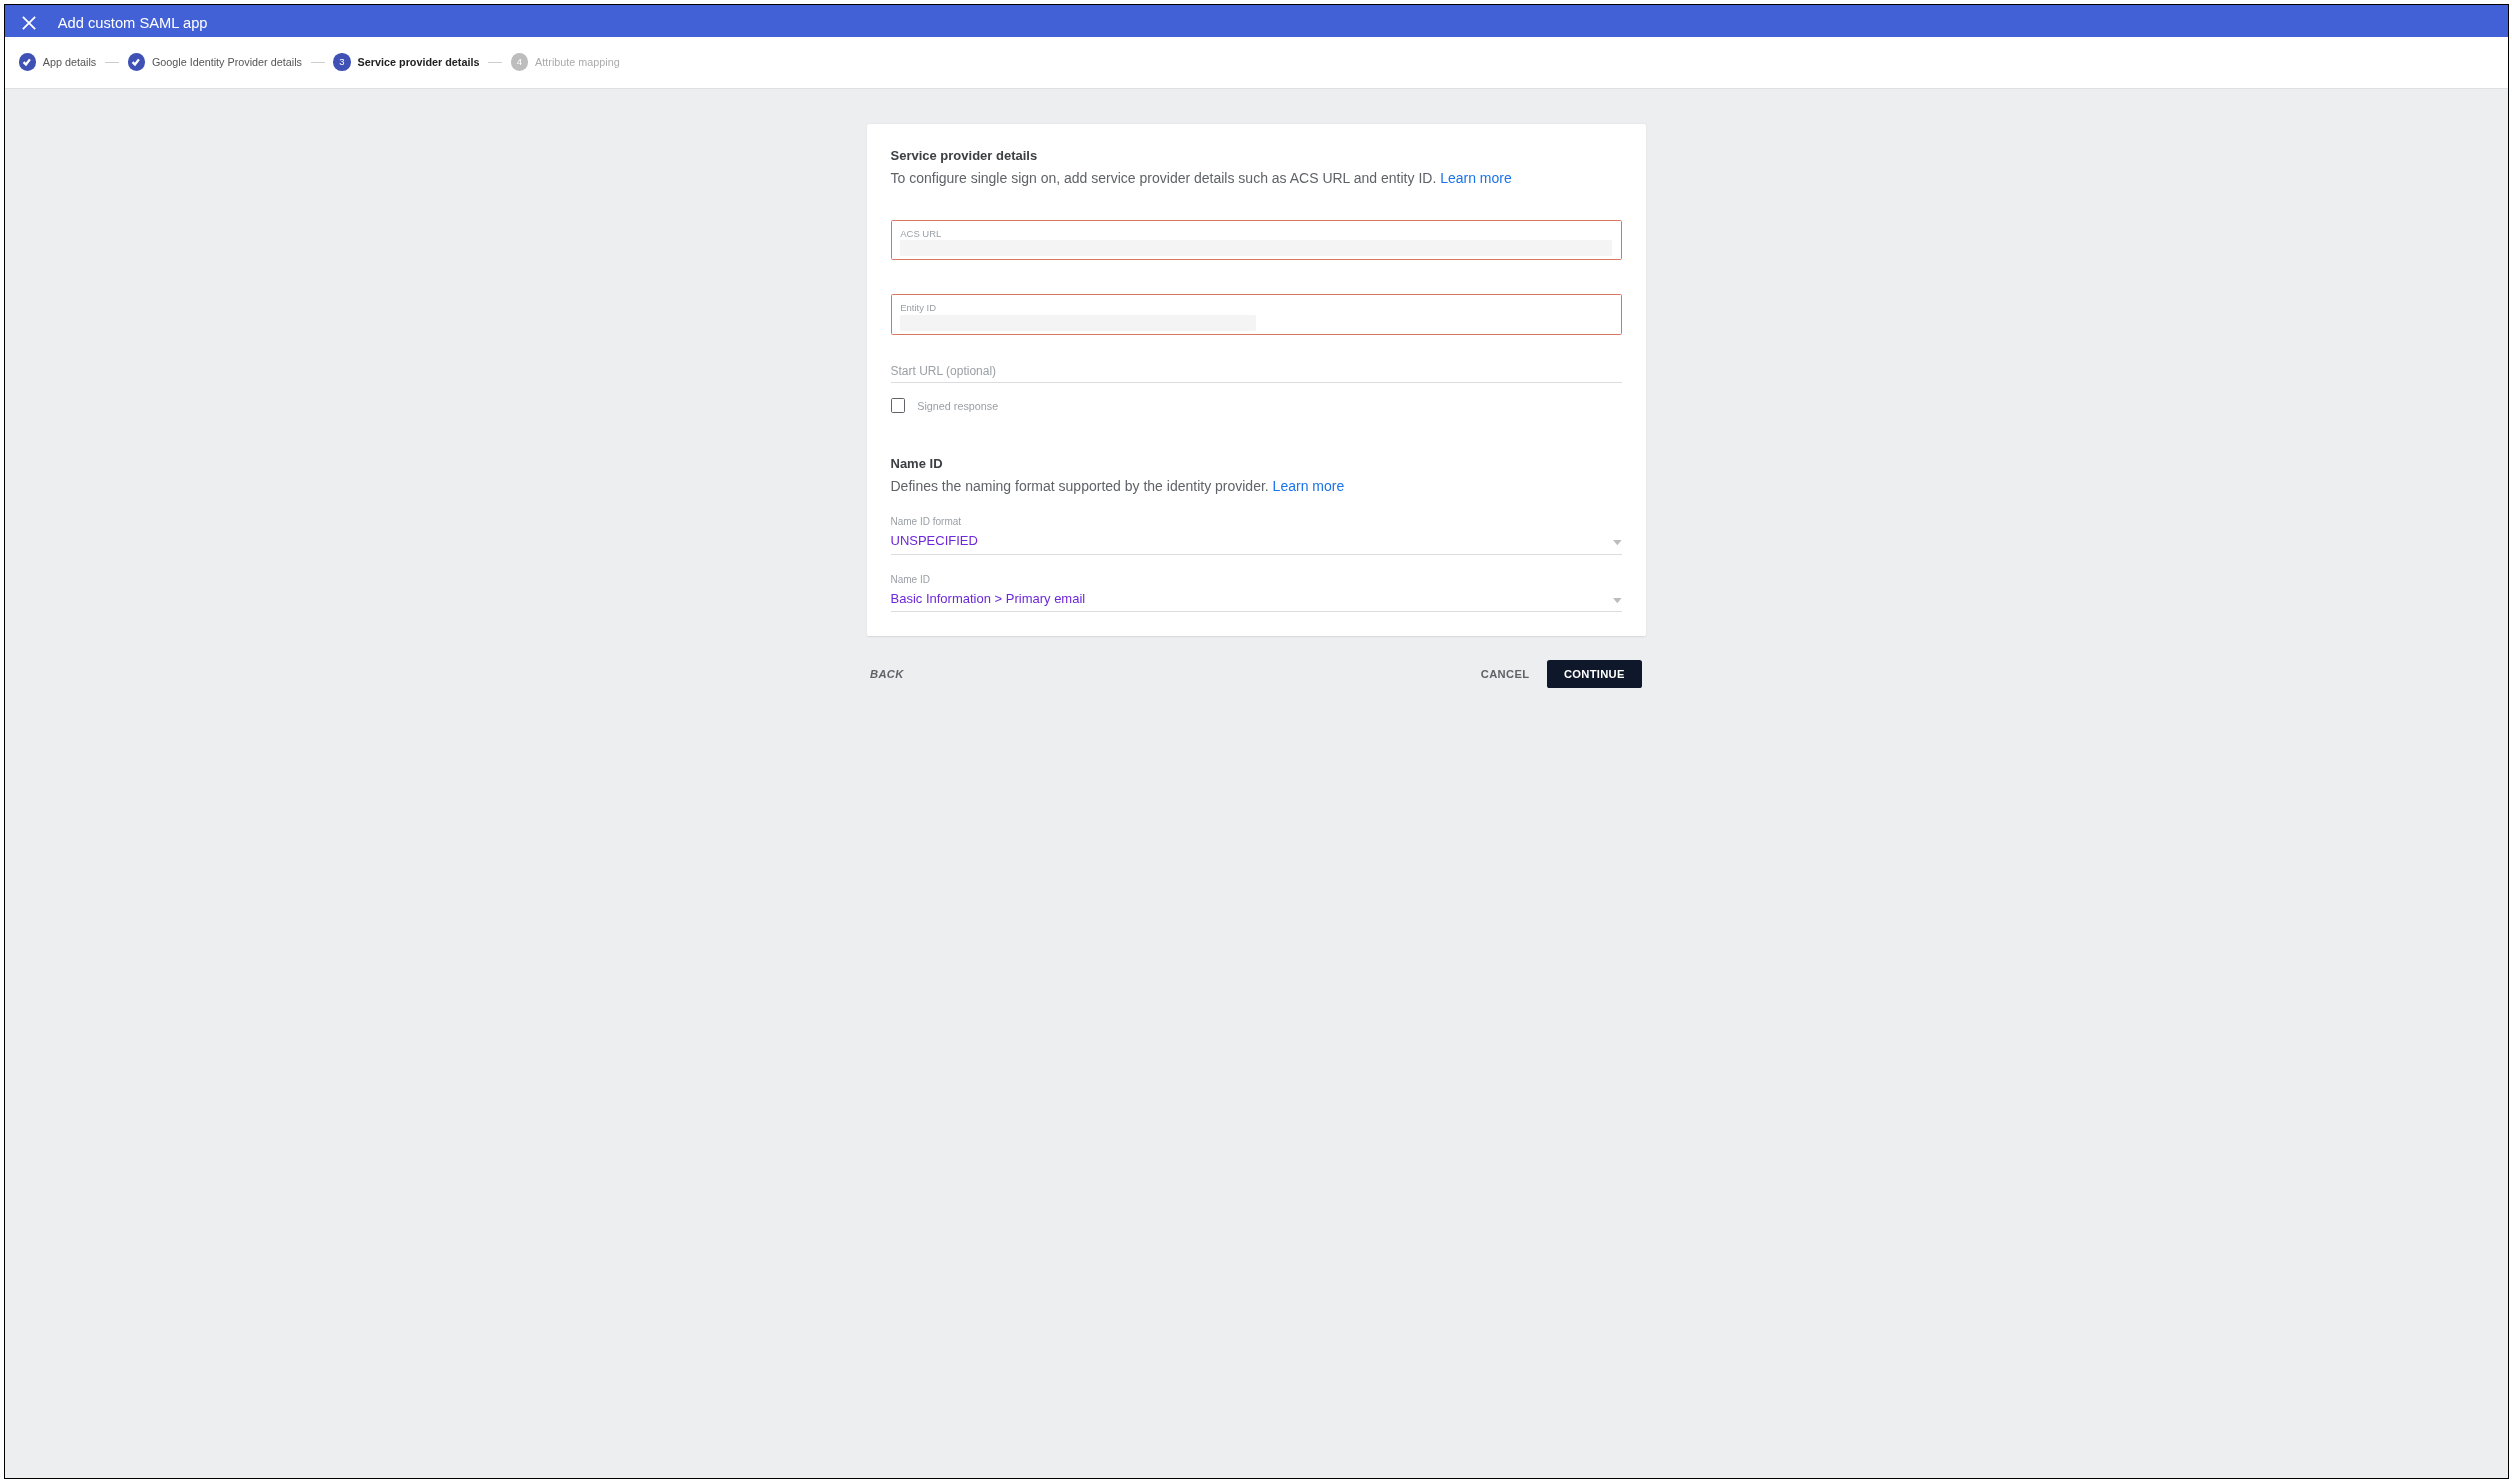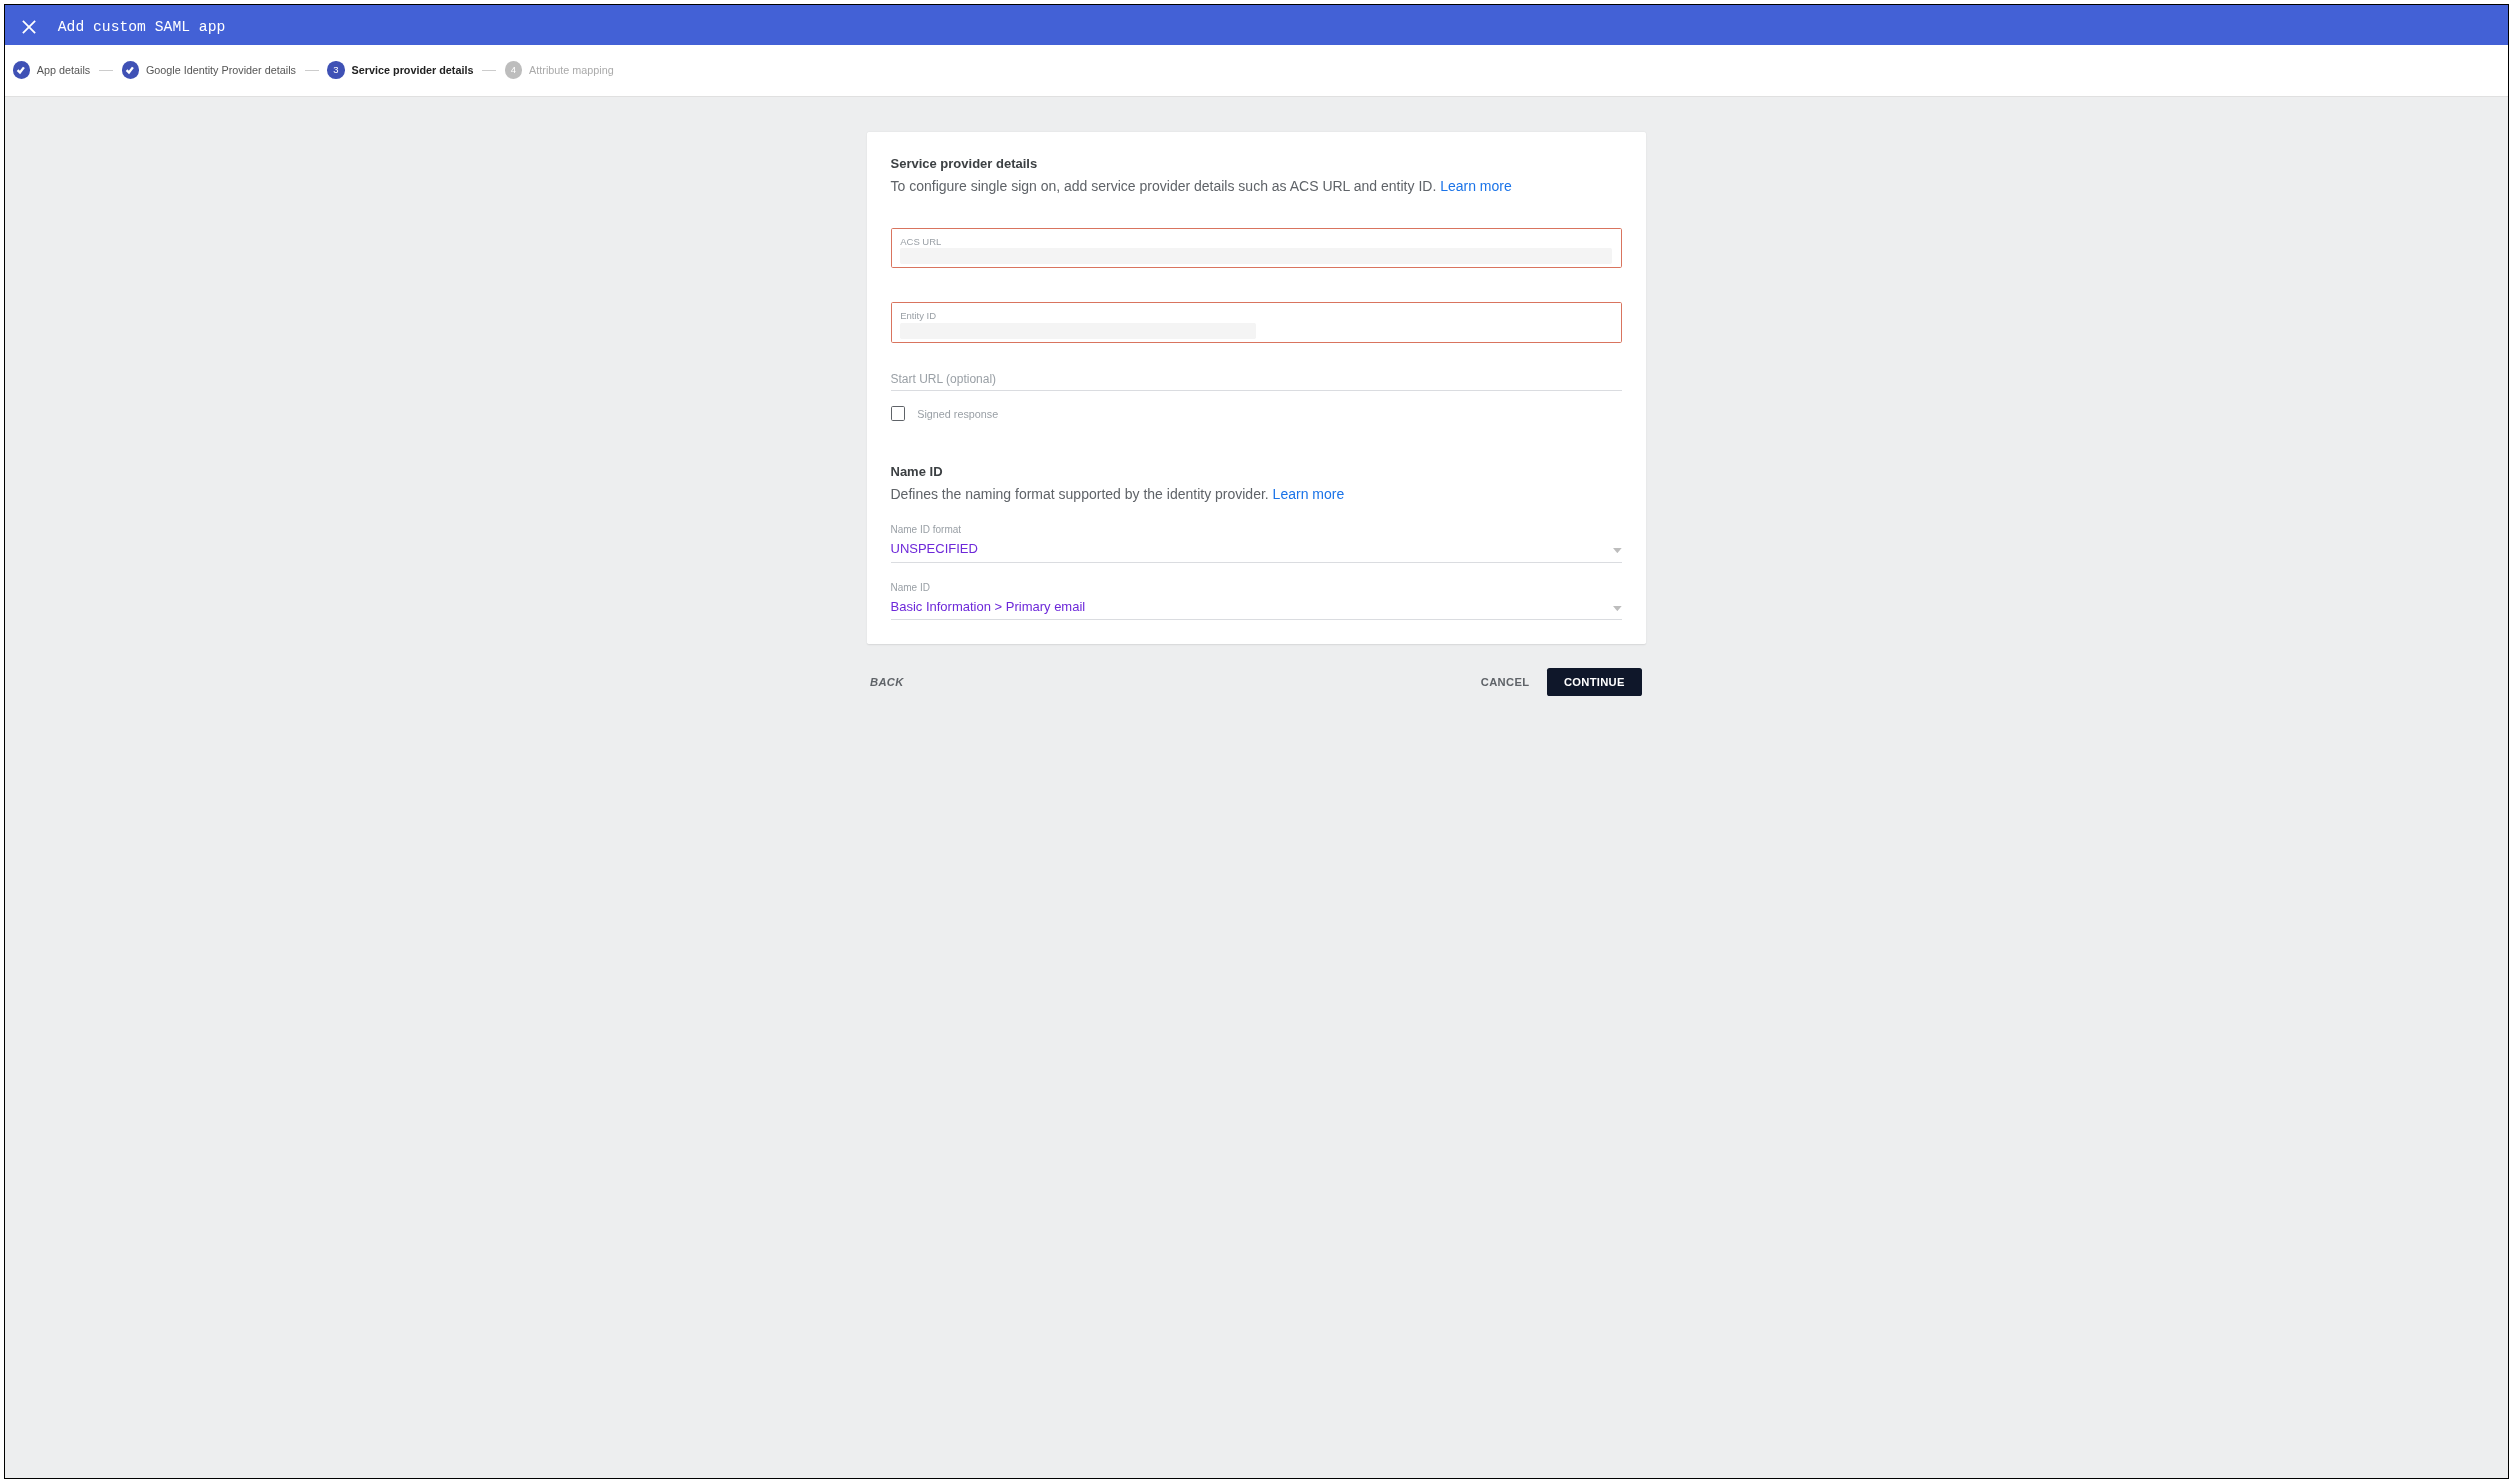--- a/index.html
+++ b/index.html
@@ -21,43 +21,42 @@
     flex-direction: column;
   }
 
   
   .top-bar {
     background: #4361d6;
     border-top: 4.3px solid #4361d6;
     color: #fff;
     display: flex;
     align-items: center;
-    height: 40px;
+    height: 32px;
     padding: 0 12px;
     gap: 17.3px;
     font-size: 14.7px;
     font-weight: 400;
-    font-family: Liberation Mono, monospace;
   }
   .close-btn {
     width: 24px; height: 24px;
     display: flex; align-items: center; justify-content: center;
     cursor: pointer;
   }
   .close-btn svg { width: 14px; height: 14px; stroke: #fff; stroke-width: 2; }
 
   
   .stepper {
     height: 52px;
     background: #fff;
     border-bottom: 0.9px solid #e0e0e0;
     display: flex;
     align-items: center;
     gap: 8.7px;
-    padding: 0 8px;
+    padding: 0 14px;
     font-size: 10.8px;
   }
   .step { display: flex; align-items: center; gap: 7px; }
   .step-circle {
     width: 17.3px; height: 17.3px; border-radius: 50%;
     display: flex; align-items: center; justify-content: center;
     font-size: 9.5px; color: #fff;
   }
   .step-circle.done { background: #3f51b5; }
   .step-circle.active { background: #3f51b5; }

